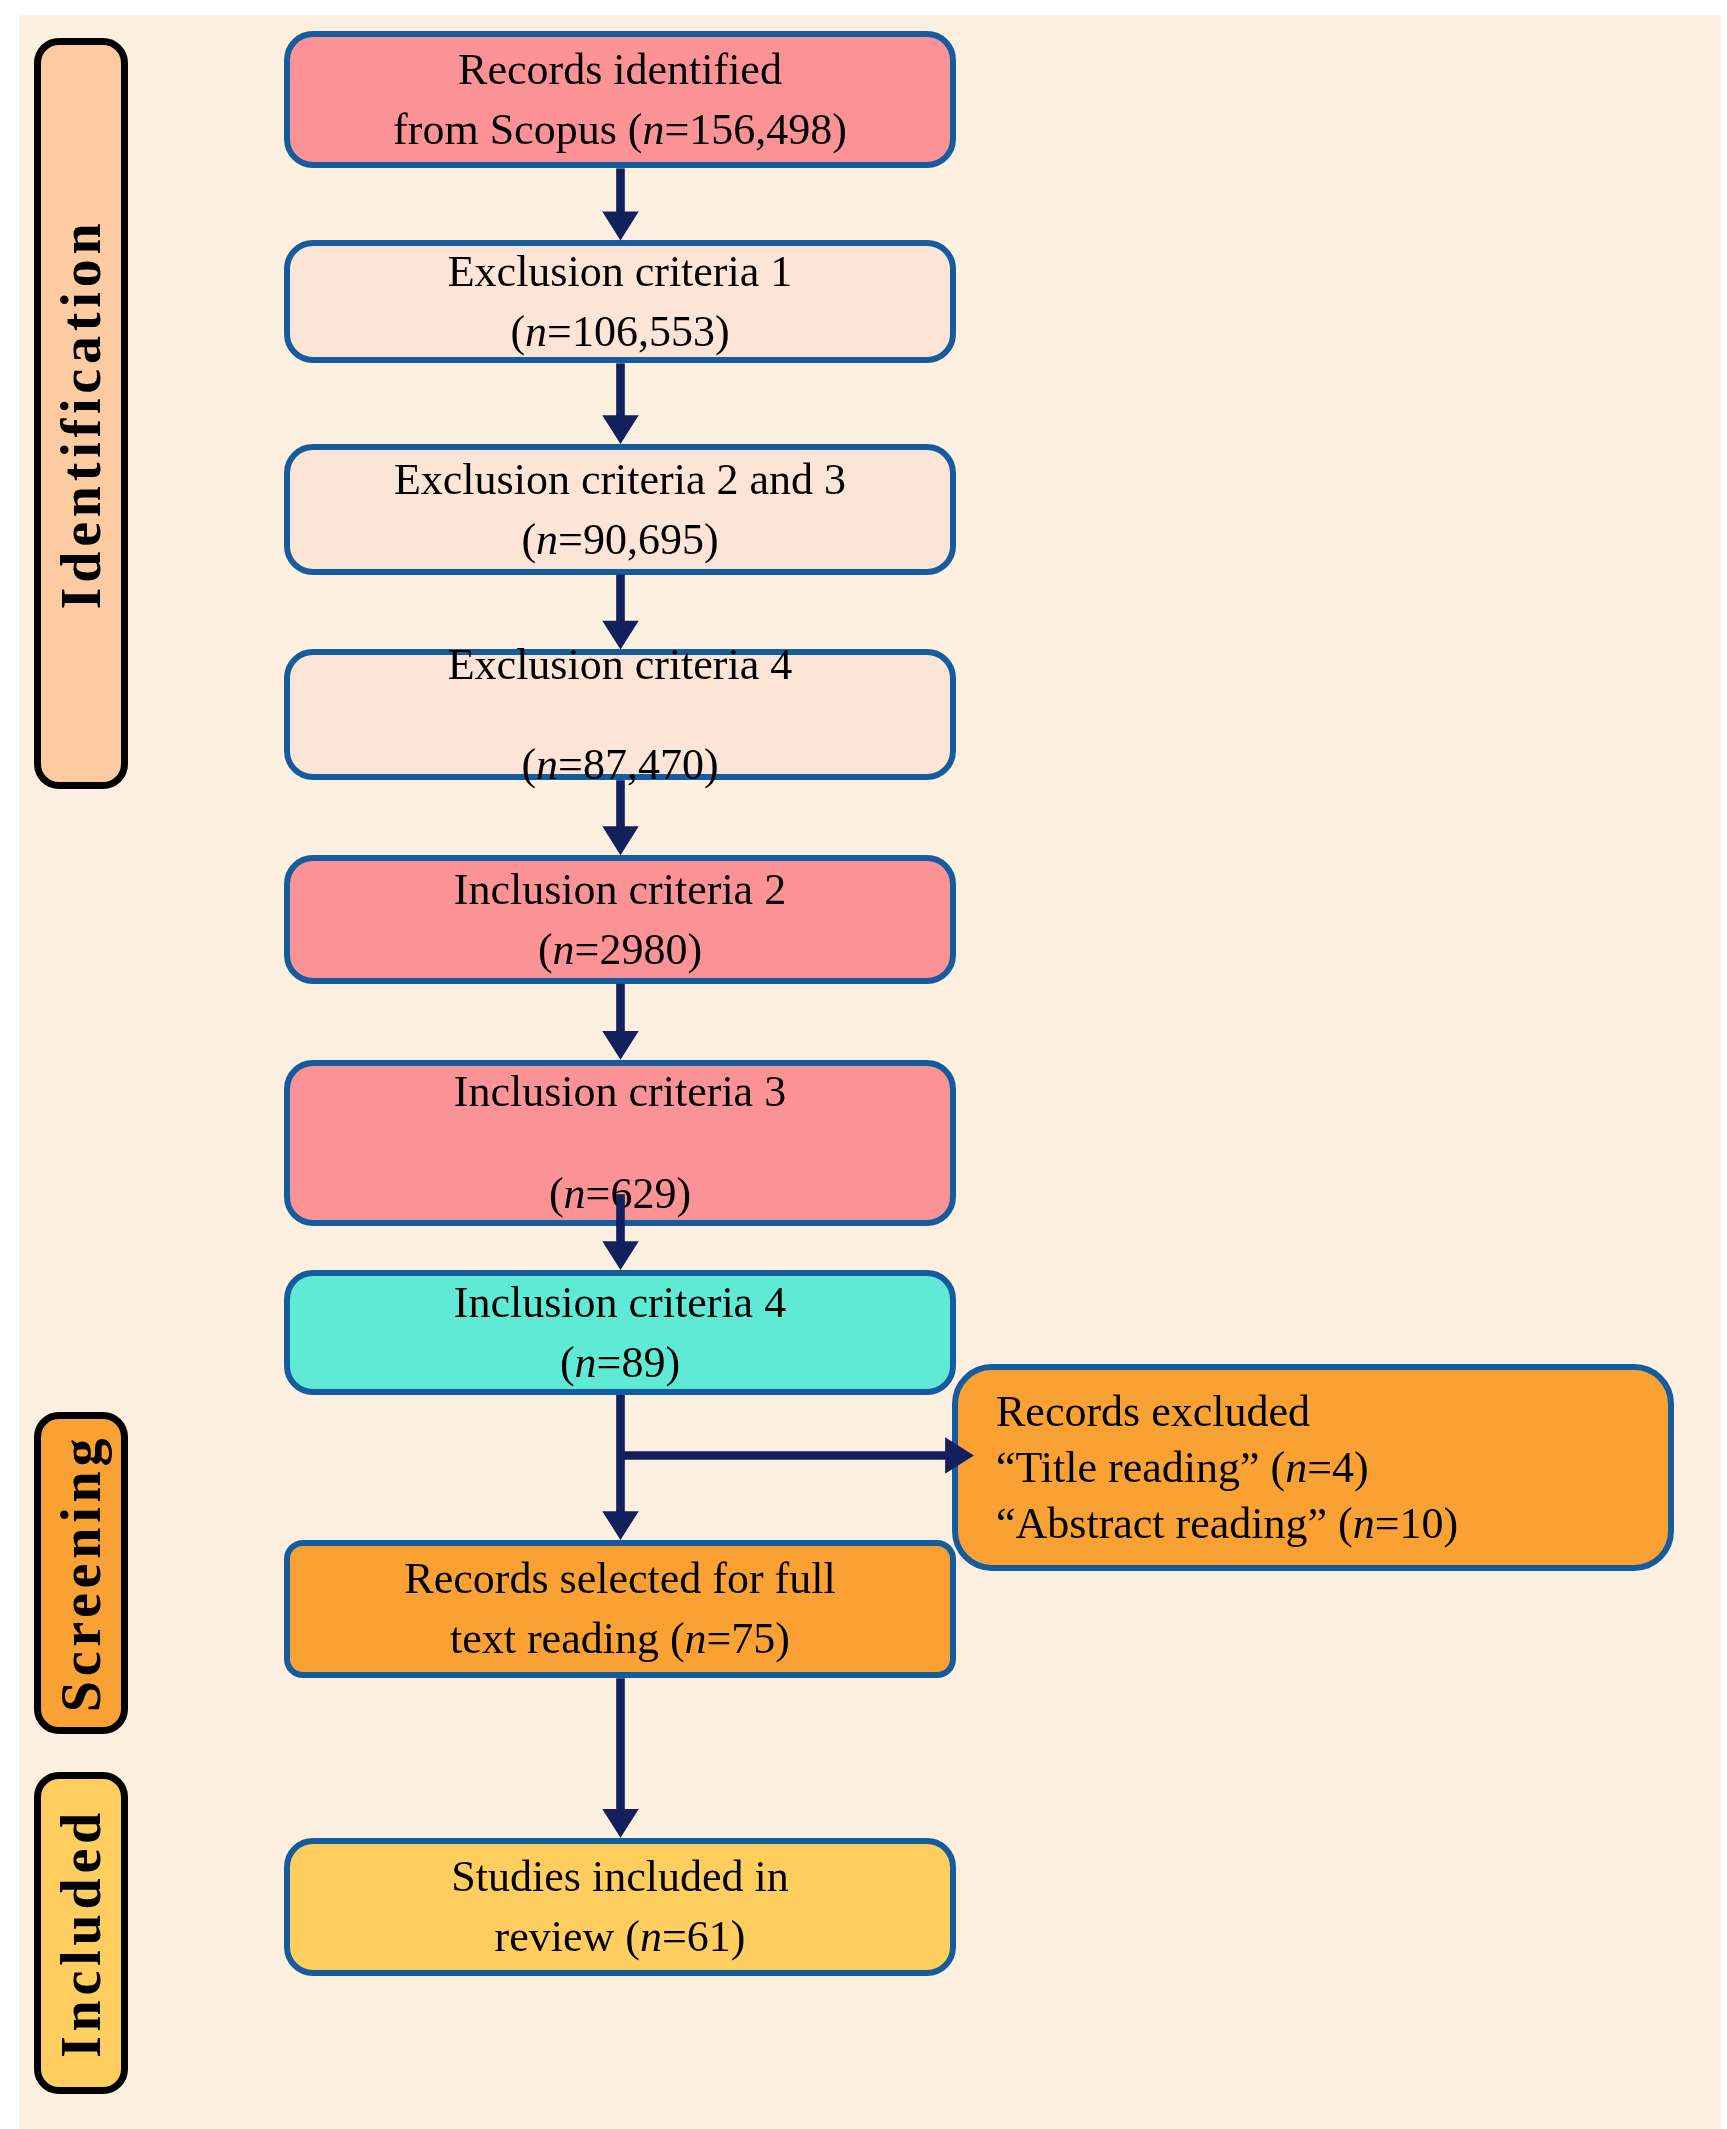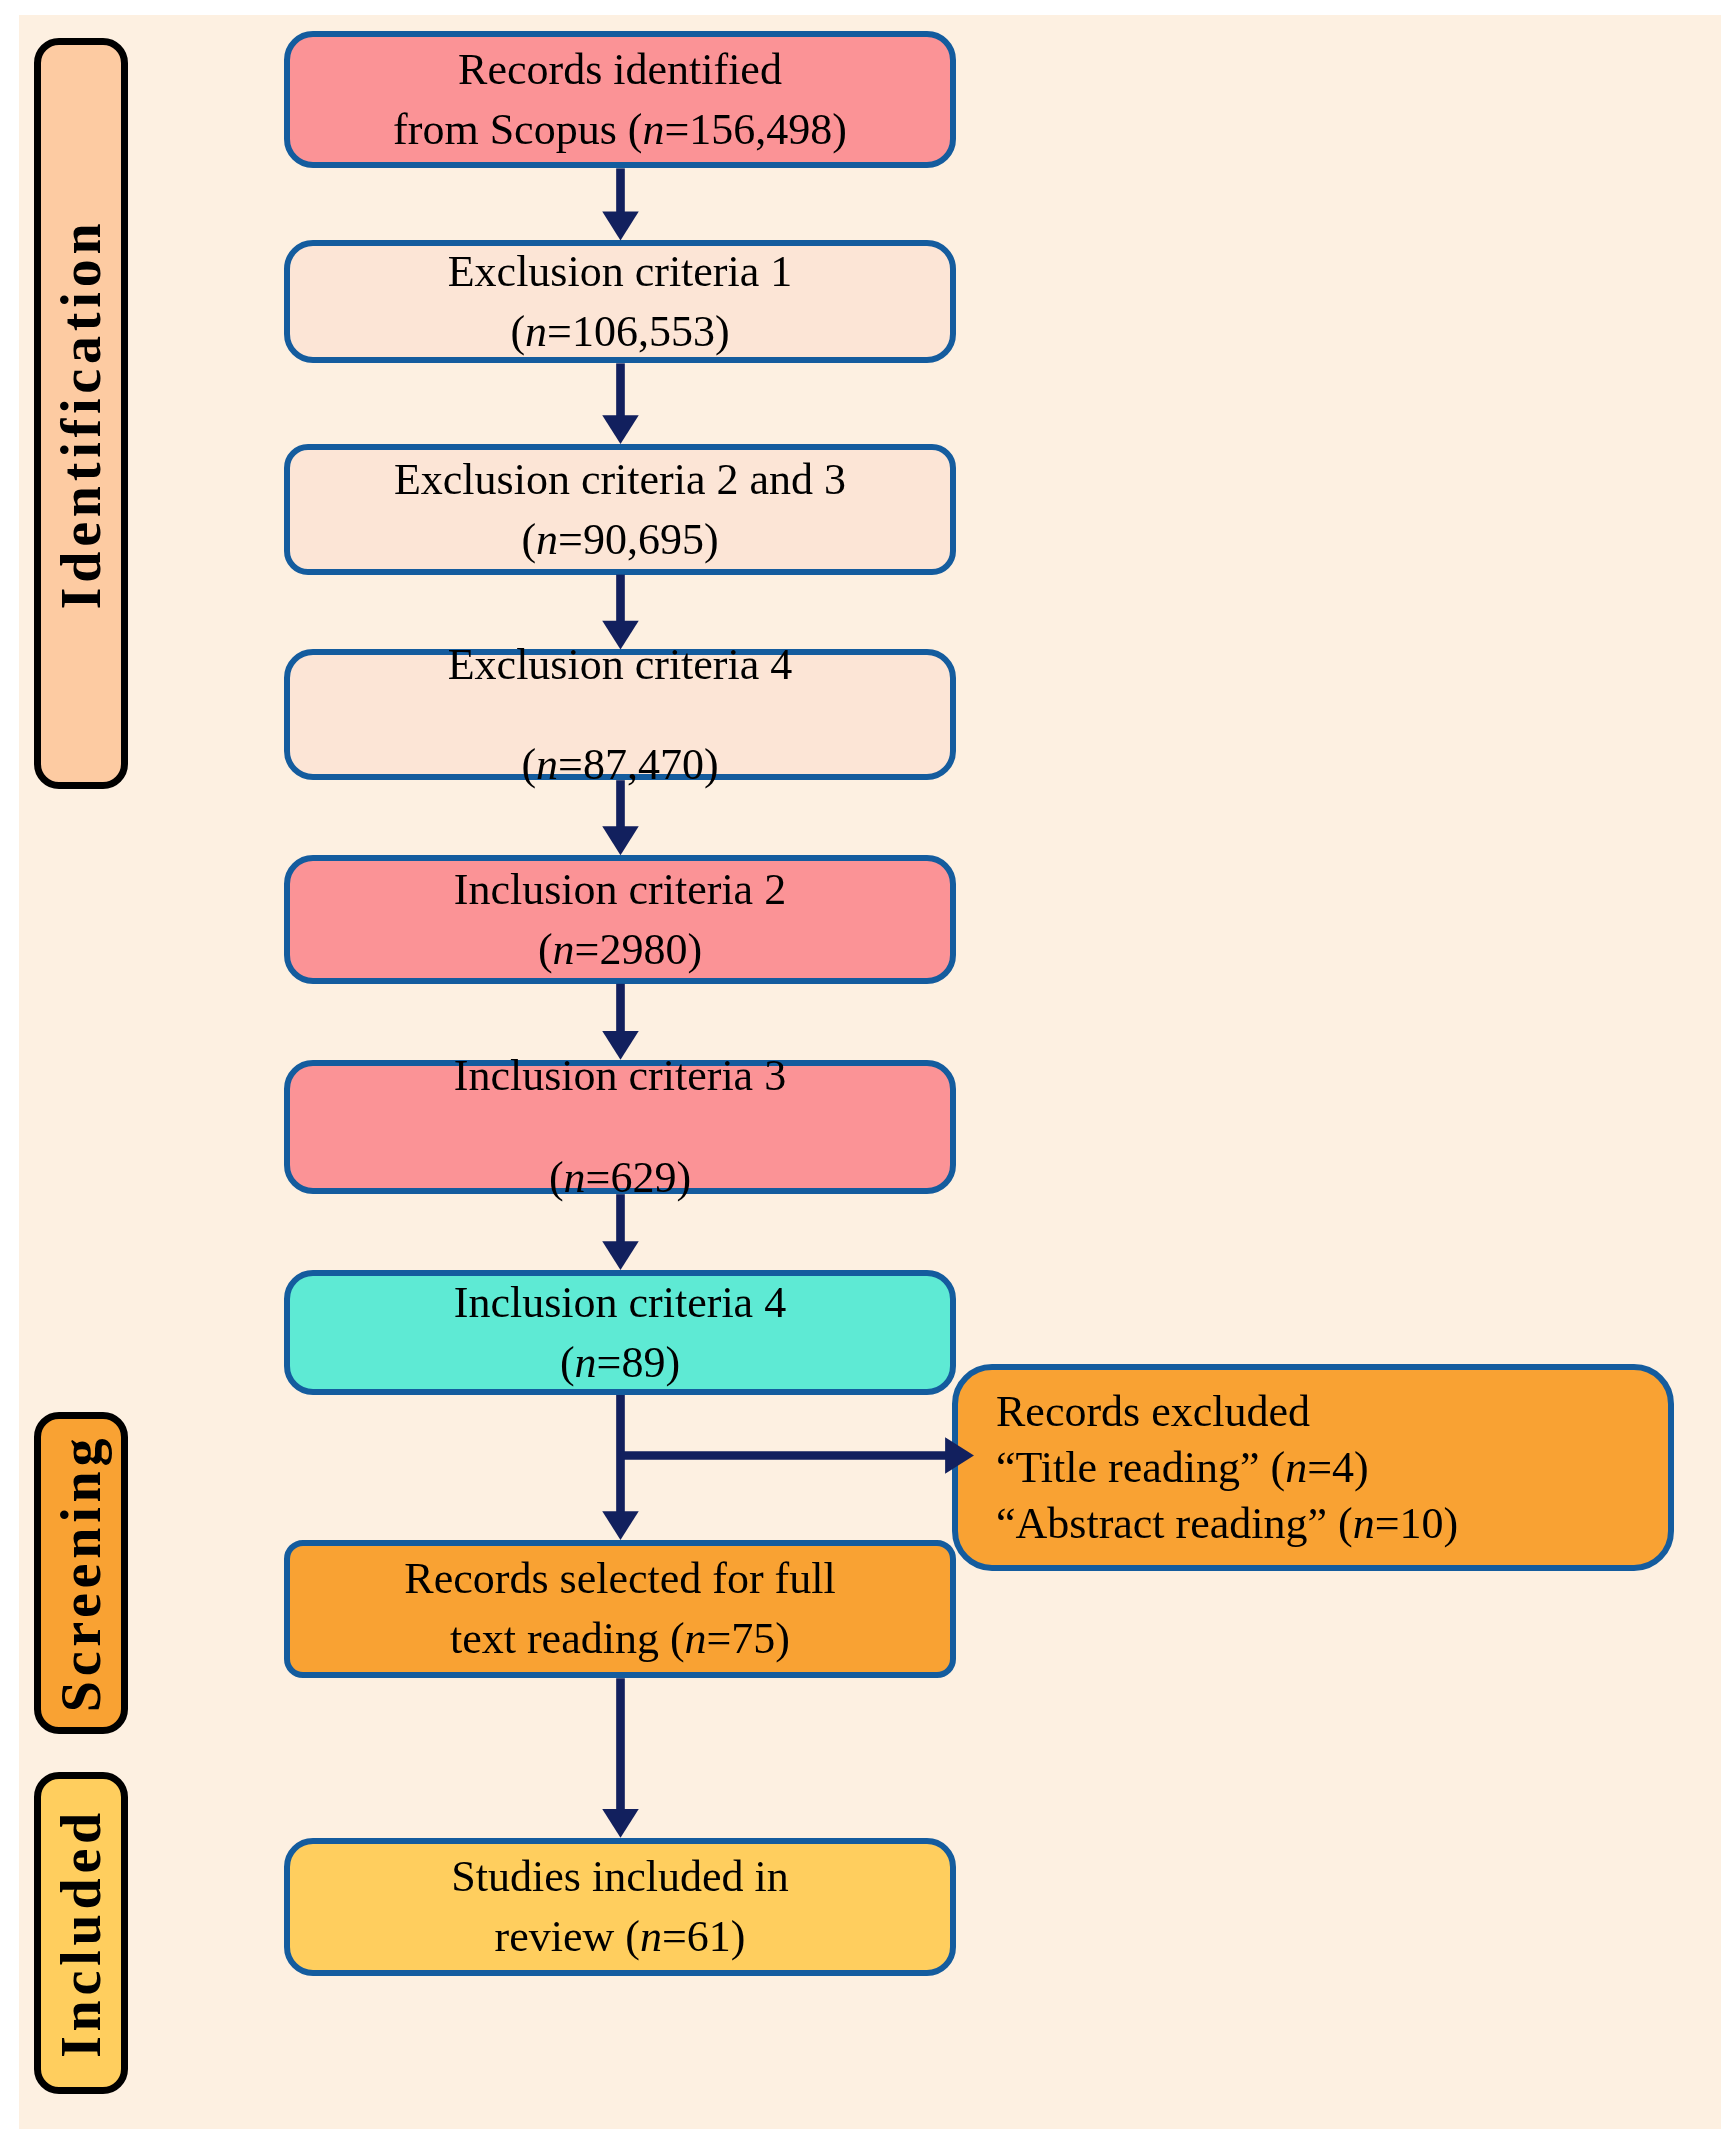--- a/index.html
+++ b/index.html
@@ -35,21 +35,21 @@
     font-size: 44px;
     line-height: 60px;
   }
   .bline { white-space: nowrap; }
   .nvar { font-style: italic; }
   .b1 { left: 284px; top: 31px;   width: 672px; height: 137px; }
   .b2 { left: 284px; top: 240px;  width: 672px; height: 123px; }
   .b3 { left: 284px; top: 444px;  width: 672px; height: 131px; }
   .b4 { left: 284px; top: 649px;  width: 672px; height: 131px; gap: 40px; }
   .b5 { left: 284px; top: 855px;  width: 672px; height: 129px; }
-  .b6 { left: 284px; top: 1060px; width: 672px; height: 134px; gap: 42px; }
+  .b6 { left: 284px; top: 1060px; width: 672px; height: 166px; gap: 42px; }
   .b7 { left: 284px; top: 1270px; width: 672px; height: 125px; }
   .b8 { left: 284px; top: 1540px; width: 672px; height: 138px; border-radius: 19px; }
   .b9 { left: 284px; top: 1838px; width: 672px; height: 138px; }
   .bside {
     left: 952px; top: 1364px; width: 722px; height: 207px;
     border-radius: 40px;
     align-items: flex-start;
     text-align: left;
     padding-left: 38px;
     line-height: 56px;
@@ -94,21 +94,21 @@
   <div class="fbox b1" style="background-color: rgb(251, 147, 150); border-color: rgb(20, 92, 158);">
     <div class="bline"><span>Records identified</span><span class="nvar"></span><span></span></div>
     <div class="bline"><span>from Scopus (</span><span class="nvar">n</span><span>=156,498)</span></div>
   </div>
 
   <div class="fbox b2" style="background-color: rgb(252, 229, 214); border-color: rgb(20, 92, 158);">
     <div class="bline"><span>Exclusion criteria 1</span><span class="nvar"></span><span></span></div>
     <div class="bline"><span>(</span><span class="nvar">n</span><span>=106,553)</span></div>
   </div>
 
-  <div class="fbox b3" style="background-color: rgb(252, 229, 214); border-color: rgb(20, 92, 158); border-radius: 24px;">
+  <div class="fbox b3" style="background-color: rgb(252, 229, 214); border-color: rgb(20, 92, 158);">
     <div class="bline"><span>Exclusion criteria 2 and 3</span><span class="nvar"></span><span></span></div>
     <div class="bline"><span>(</span><span class="nvar">n</span><span>=90,695)</span></div>
   </div>
 
   <div class="fbox b4" style="background-color: rgb(252, 229, 214); border-color: rgb(20, 92, 158);">
     <div class="bline"><span>Exclusion criteria 4</span><span class="nvar"></span><span></span></div>
     <div class="bline"><span>(</span><span class="nvar">n</span><span>=87,470)</span></div>
   </div>
 
   <div class="fbox b5" style="background-color: rgb(251, 147, 150); border-color: rgb(20, 92, 158);">

